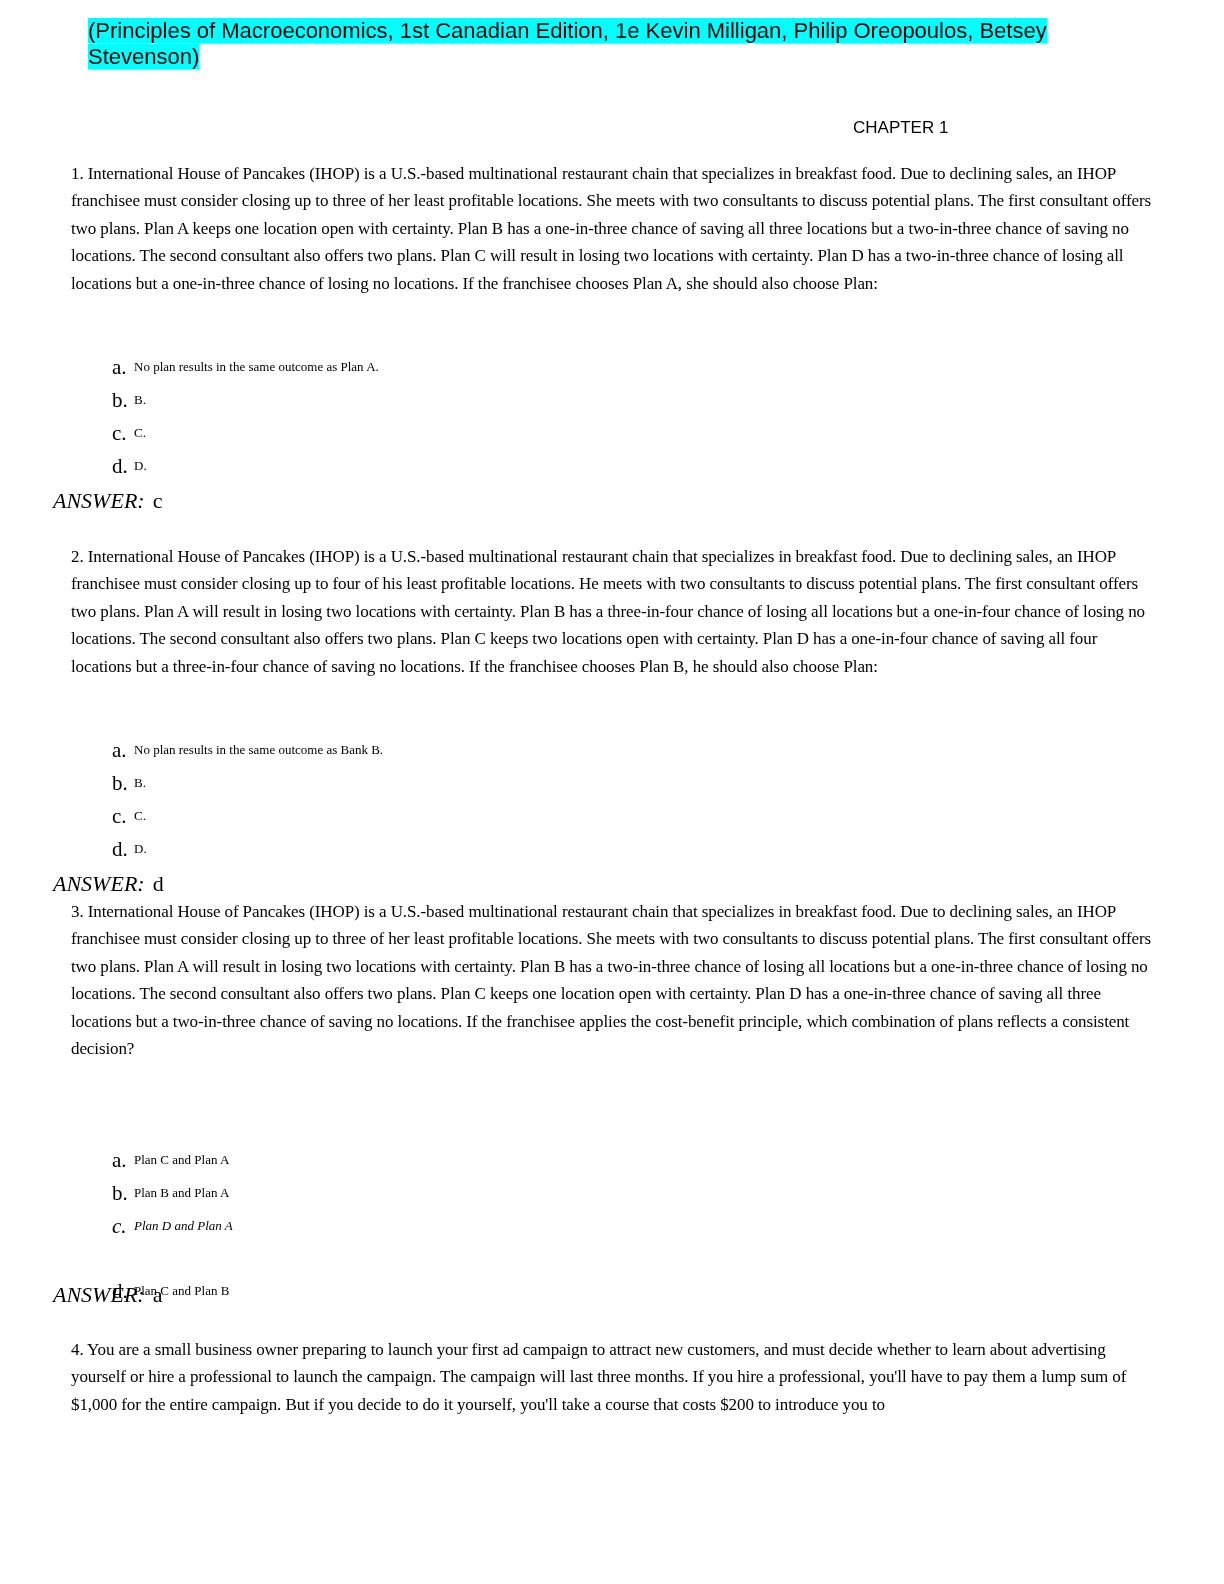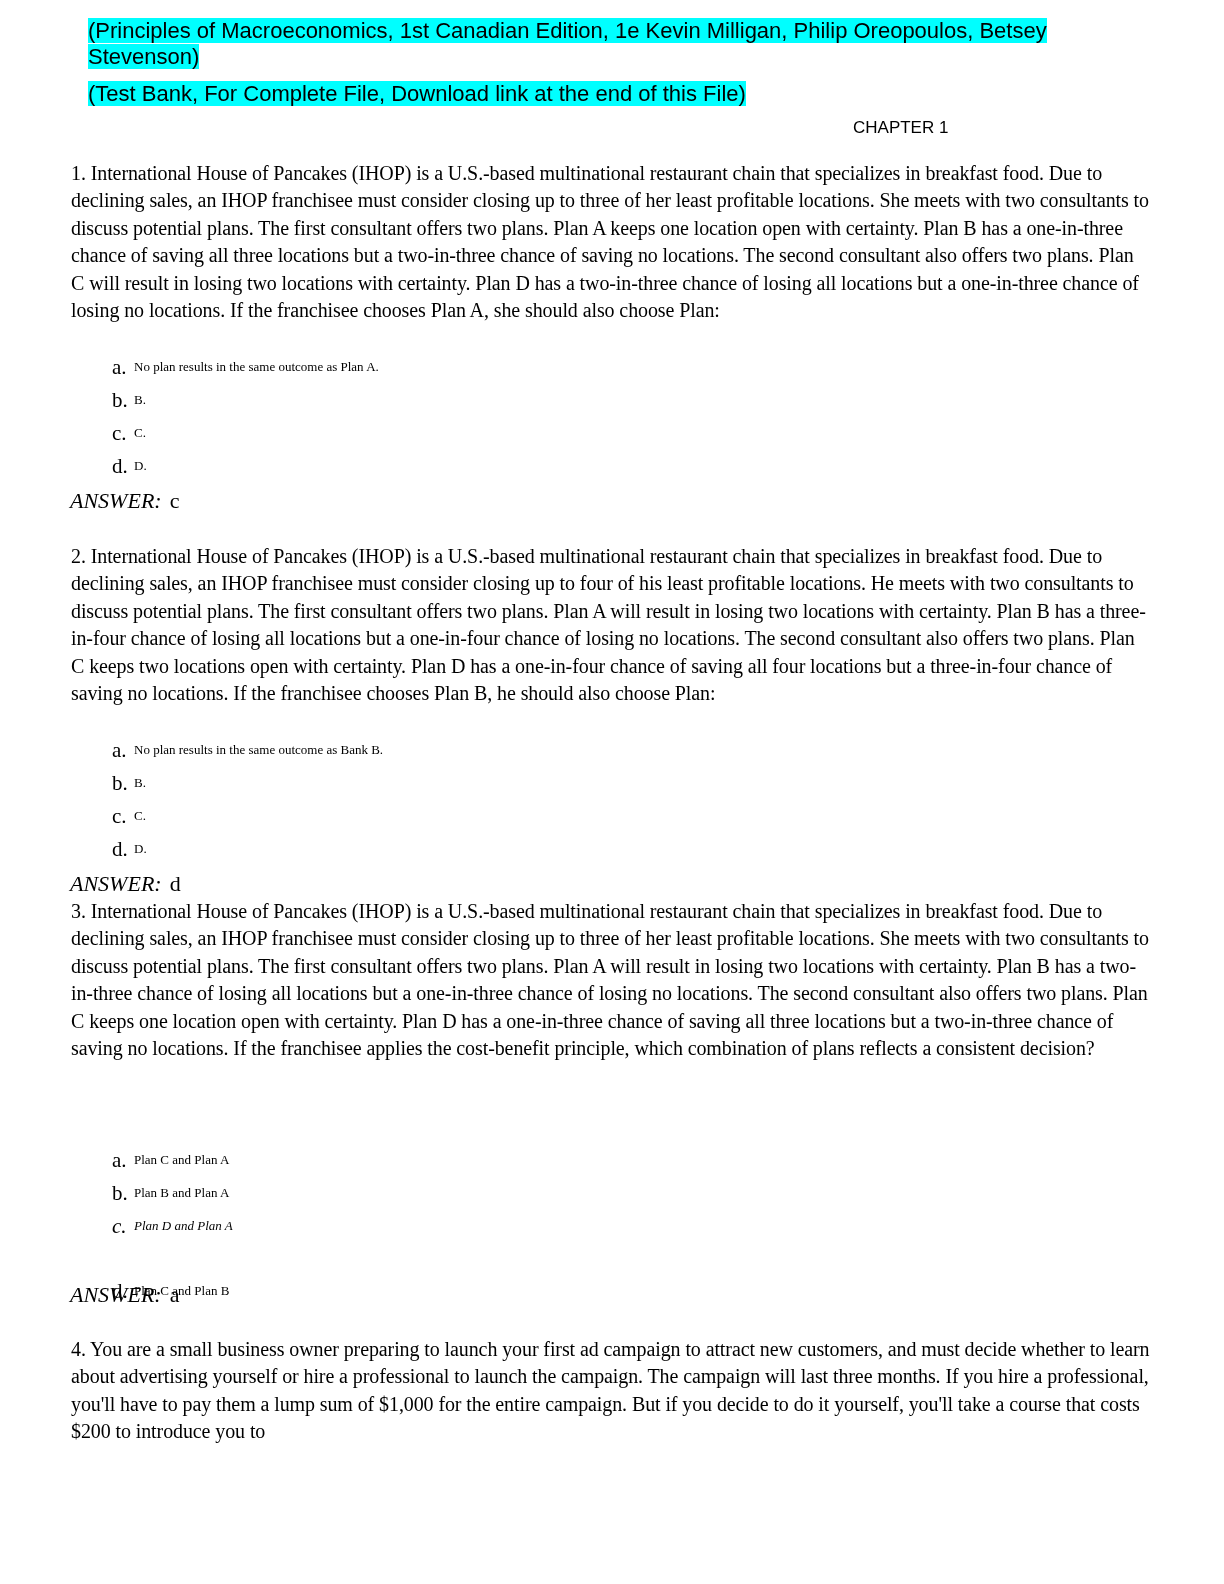--- a/index.html
+++ b/index.html
@@ -39,21 +39,21 @@
       top: 115px;
       font-family: "Liberation Sans", sans-serif;
       font-size: 17px;
       line-height: 26px;
     }
     .q {
       position: absolute;
       left: 71px;
       width: 1080px;
       font-family: "Liberation Serif", serif;
-      font-size: 20px;
+      font-size: 17px;
       line-height: 27.4px;
       letter-spacing: -0.1px;
     }
     .q1 { top: 160px; }
     .q2 { top: 543px; }
     .q3 { top: 898px; }
     .q4 { top: 1336px; }
     .opt {
       position: absolute;
       left: 112px;
@@ -66,37 +66,34 @@
       width: 22px;
       vertical-align: baseline;
     }
     .opt .txt {
       font-size: 13px;
       position: relative;
       top: -3px;
     }
     .ans {
       position: absolute;
-      left: 70px;
+      left: 53px;
       font-family: "Liberation Serif", serif;
       font-size: 22px;
     }
     .ans .k { font-style: italic; }
     .ans .v { margin-left: 8px; }
   </style>
 </head>
 <body>
 
 <div class="page">
 
   <div class="hdr hdr1">
     <span class="hl">(Principles of Macroeconomics, 1st Canadian Edition, 1e Kevin Milligan, Philip Oreopoulos, Betsey Stevenson)</span>
-  </div>
-  <div class="hdr hdr2">
-    <span class="hl">(Test Bank, For Complete File, Download link at the end of this File)</span>
   </div>
   <div class="chapter">CHAPTER 1</div>
 
   <div class="q q1">1.  International House of Pancakes (IHOP) is a U.S.-based multinational restaurant chain that specializes in breakfast food. Due to declining sales, an IHOP franchisee must consider closing up to three of her least profitable locations. She meets with two consultants to discuss potential plans. The first consultant offers two plans. Plan A keeps one location open with certainty. Plan B has a one-in-three chance of saving all three locations but a two-in-three chance of saving no locations. The second consultant also offers two plans. Plan C will result in losing two locations with certainty. Plan D has a two-in-three chance of losing all locations but a one-in-three chance of losing no locations. If the franchisee chooses Plan A, she should also choose Plan:</div>
   <div class="opt" style="top:355px;">
     <span class="lbl">a.</span><span class="txt">No plan results in the same outcome as Plan A.</span>
   </div>
   <div class="opt" style="top:388px;">
     <span class="lbl">b.</span><span class="txt">B.</span>
   </div>

